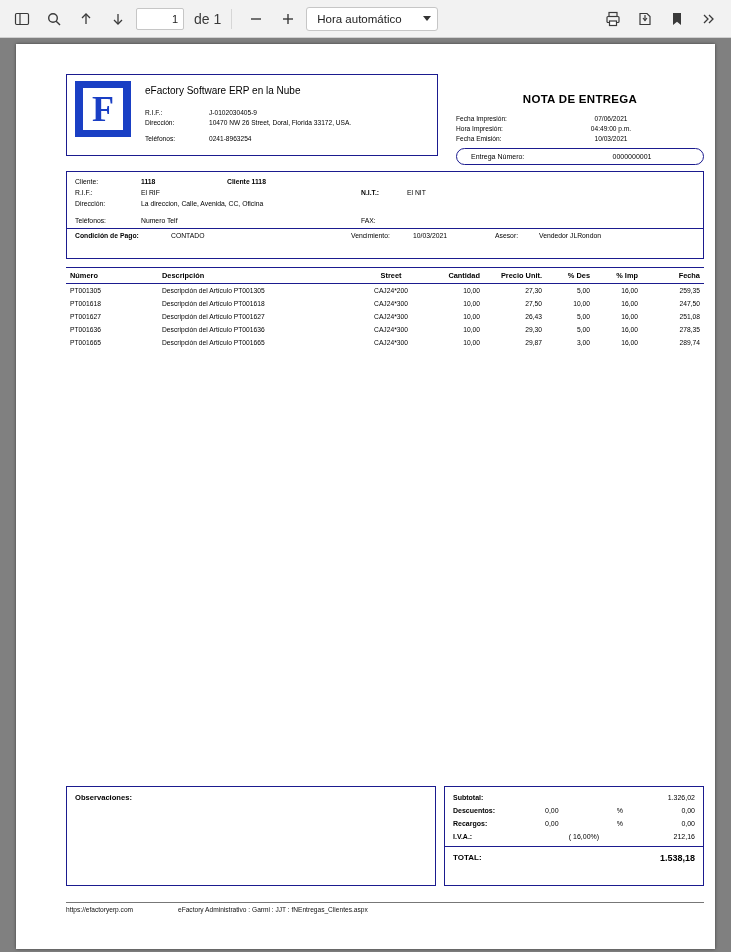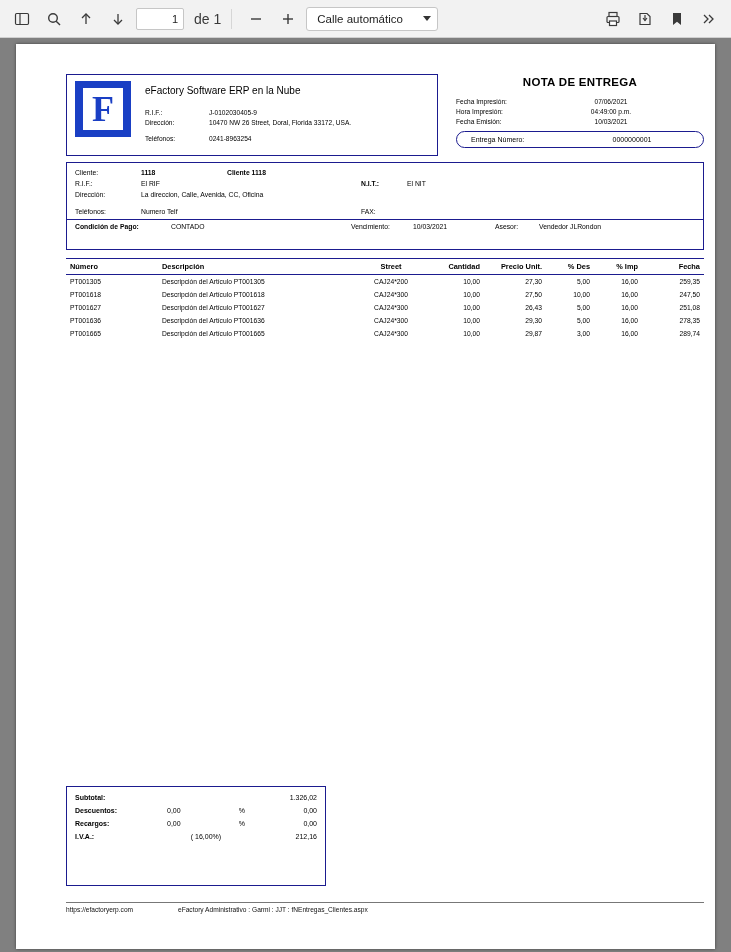--- a/index.html
+++ b/index.html
@@ -57,21 +57,21 @@
   }
   .logo-inner { width: 40px; height: 42px; background: #fff; display:flex; align-items:center; justify-content:center; }
   .logo-f { font-family: "Liberation Serif", serif; font-weight: bold; font-size: 36px; color: #1a3fc4; line-height: 1; }
   .comp { margin-left: 14px; padding-top: 4px; }
   .comp-name { font-size: 10px; margin-bottom: 13px; }
   .comp-row { display: flex; margin-bottom: 3px; font-size: 6.6px; }
   .comp-lbl { width: 64px; }
   .comp-tel { margin-top: 9px; }
 
   .hdr-right { width: 266px; padding-left: 18px; position: relative; }
-  .nota-title { text-align: center; font-size: 11.5px; font-weight: bold; letter-spacing: .3px; margin-top: 2px; }
+  .nota-title { text-align: center; font-size: 11.5px; font-weight: bold; letter-spacing: .3px; margin-top: 19px; }
   .meta { margin-top: 10px; }
   .meta-row { display: flex; font-size: 6.6px; margin-bottom: 3px; }
   .meta-lbl { width: 110px; }
   .meta-val { width: 90px; text-align: center; }
   .entrega-box {
     margin-top: 6px; border: 1px solid #1b1b8f; border-radius: 9px;
     height: 17px; display: flex; align-items: center; font-size: 7px;
   }
   .entrega-lbl { width: 120px; padding-left: 14px; }
   .entrega-val { width: 110px; text-align: center; }
@@ -153,21 +153,21 @@
           <line x1="3" y1="8" x2="13" y2="8"></line>
         </svg>
     </div>
     <div class="tb-btn">
       <svg width="16" height="16" viewBox="0 0 16 16" stroke="#3a3a3a" stroke-width="1.4">
           <line x1="3" y1="8" x2="13" y2="8"></line>
           <line x1="8" y1="3" x2="8" y2="13"></line>
         </svg>
     </div>
     <div class="zoom-select">
-      <span>Calle automático</span>
+      <span>Hora automático</span>
       <span class="caret"></span>
     </div>
     <div class="spacer"></div>
     <div class="tb-btn">
       <svg width="16" height="16" viewBox="0 0 16 16" fill="none" stroke="#3a3a3a" stroke-width="1.2">
         <rect x="4" y="1.5" width="8" height="4"></rect>
           <rect x="2" y="5.5" width="12" height="6" rx="1"></rect>
           <rect x="4.5" y="10" width="7" height="4.5" fill="#fff"></rect>
       </svg>
     </div>
@@ -341,20 +341,23 @@
                   <td>3,00</td>
                   <td>16,00</td>
                   <td>289,74</td>
                 </tr>
               </tbody>
           </table>
         </div>
       </div>
 
       <div class="footer">
+        <div class="obs">
+          <span>Observaciones:</span>
+        </div>
         <div class="tot">
           <div class="tot-rows">
             <div class="tot-row">
               <span class="tot-lbl">Subtotal:</span>
               <span class="tot-mid"></span>
               <span class="tot-val">1.326,02</span>
             </div>
             <div class="tot-row">
               <span class="tot-lbl">Descuentos:</span>
               <span class="tot-mid">
@@ -370,20 +373,24 @@
                 <span>%</span>
               </span>
               <span class="tot-val">0,00</span>
             </div>
             <div class="tot-row">
               <span class="tot-lbl">I.V.A.:</span>
               <span class="tot-mid" style="justify-content:center;">( 16,00%)</span>
               <span class="tot-val">212,16</span>
             </div>
           </div>
+          <div class="tot-bar">
+            <span class="tot-lbl">TOTAL:</span>
+            <span class="tot-val">1.538,18</span>
+          </div>
         </div>
       </div>
 
       <div class="footline"></div>
       <div class="footmeta">
         <span class="fm1">https://efactoryerp.com</span>
         <span>eFactory Administrativo  :  Garmi  :  JJT  :  fNEntregas_Clientes.aspx</span>
       </div>
 
     </div>

